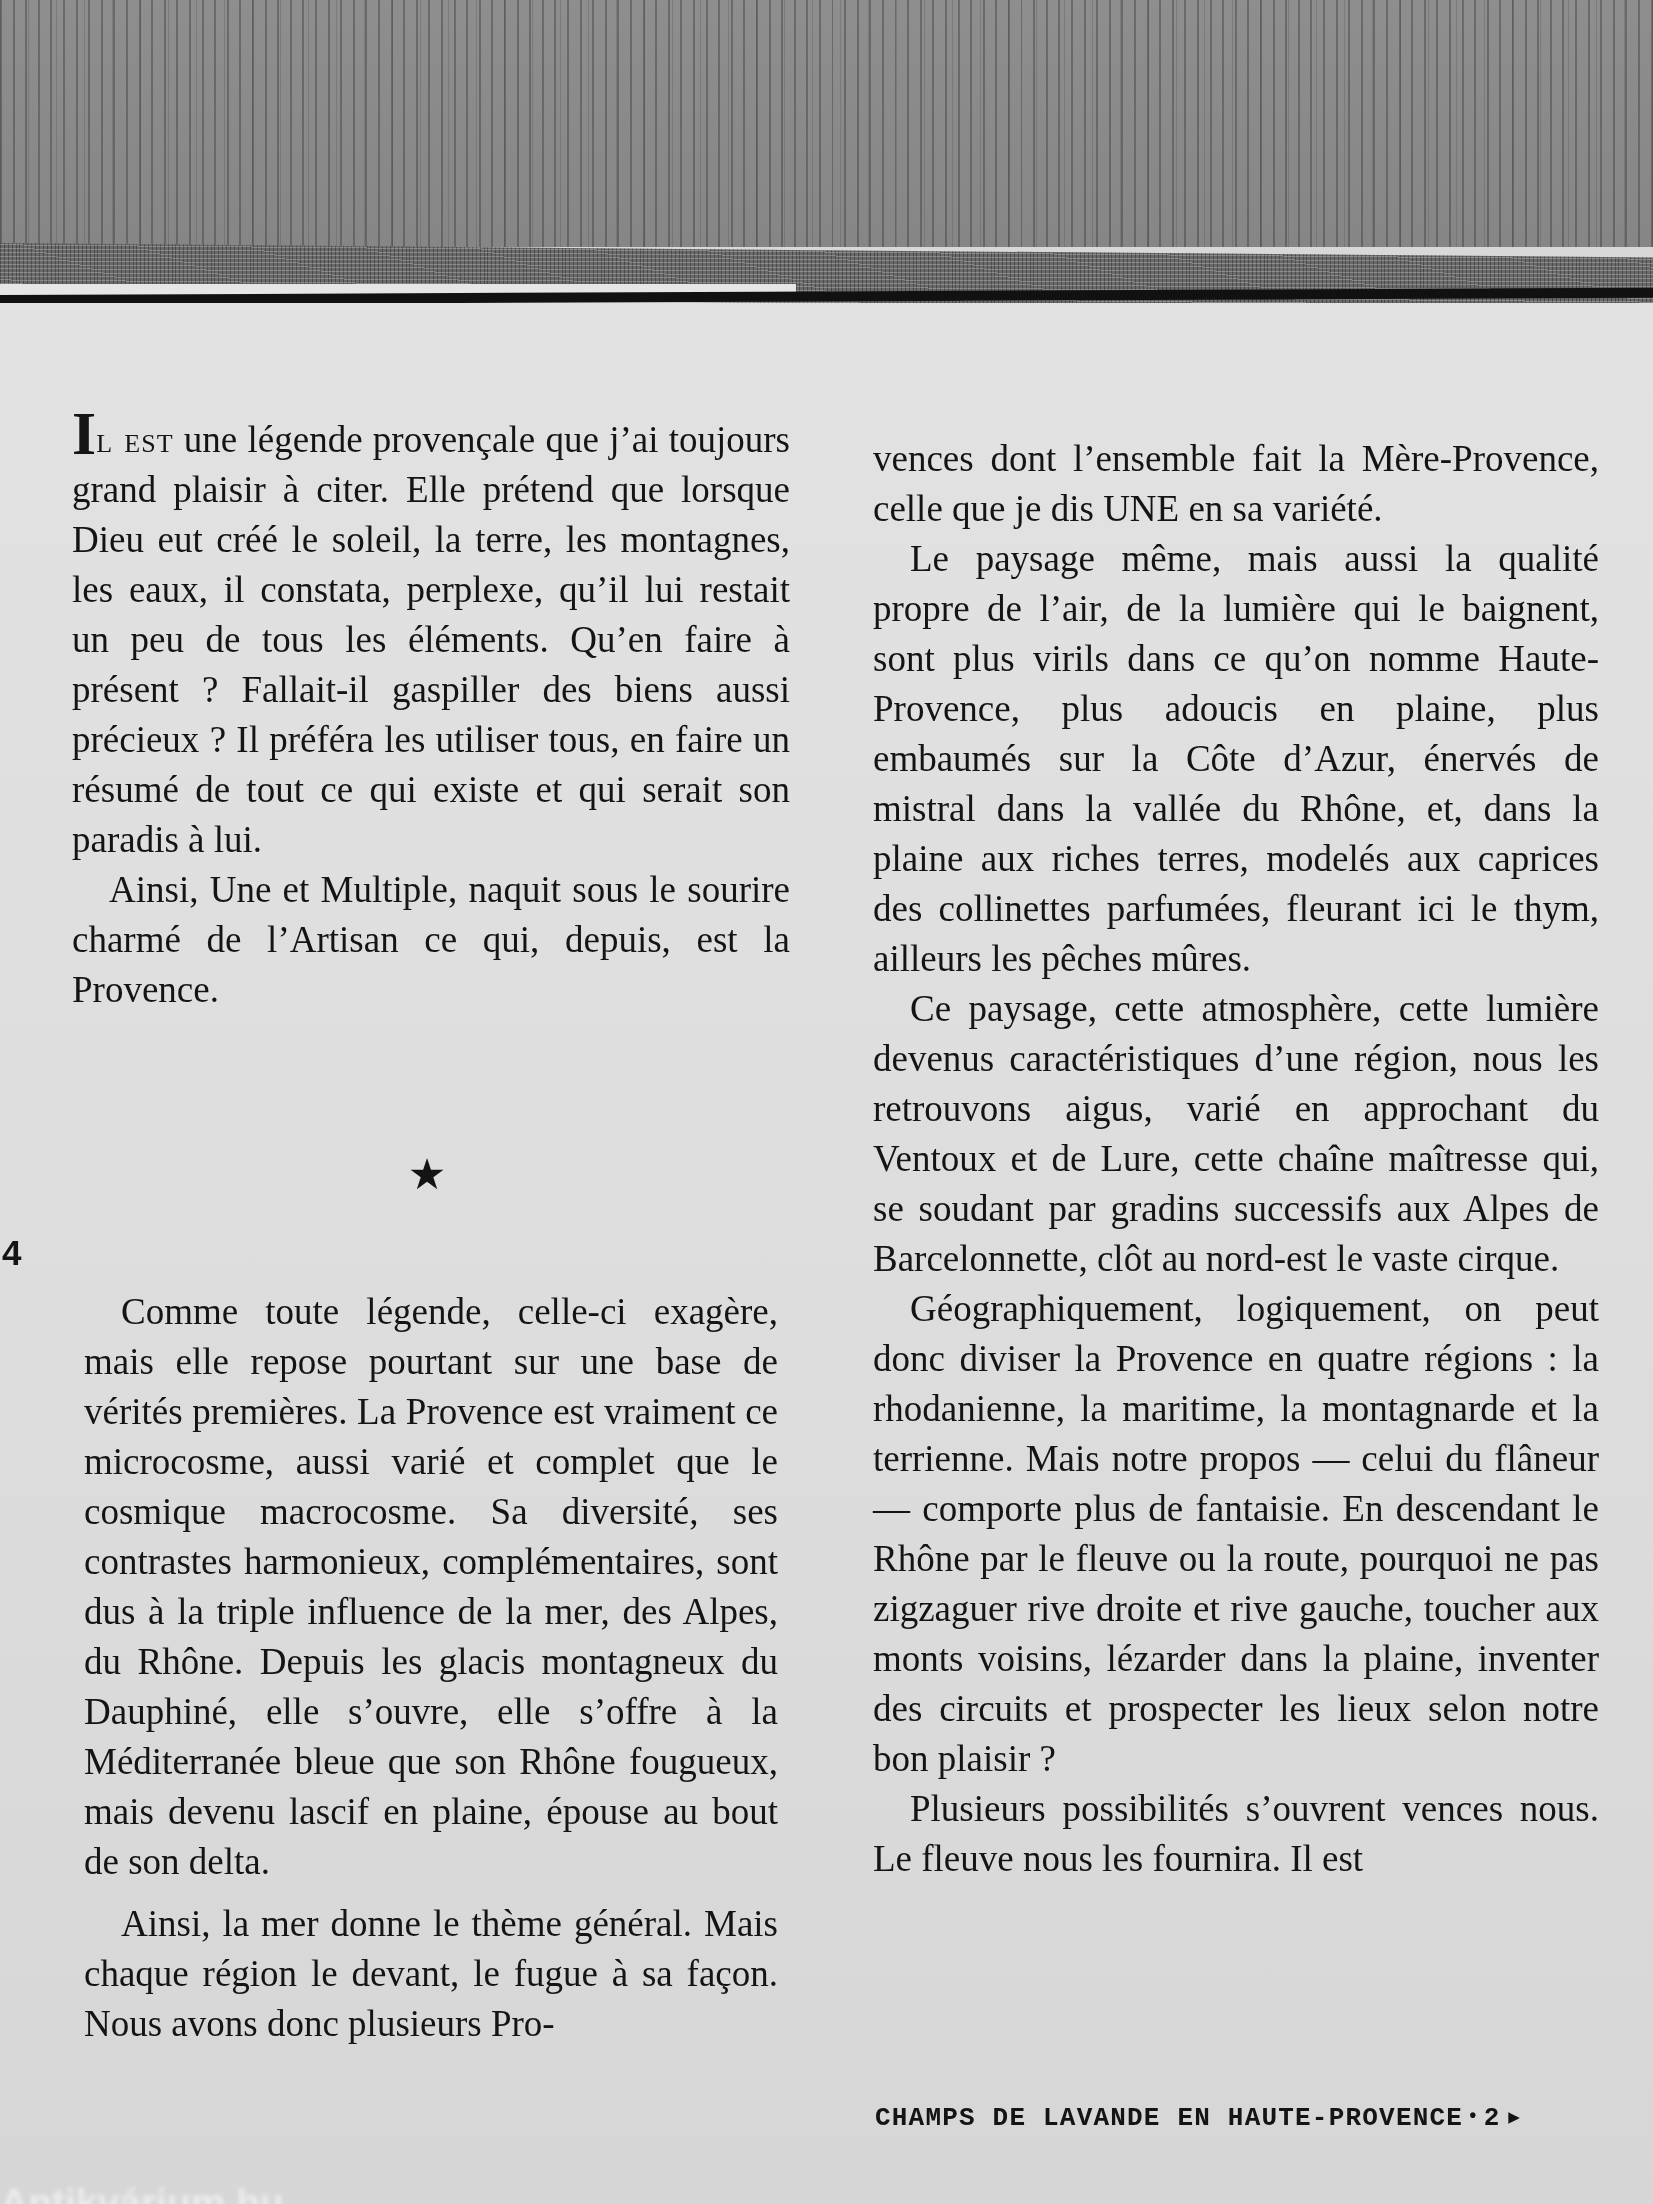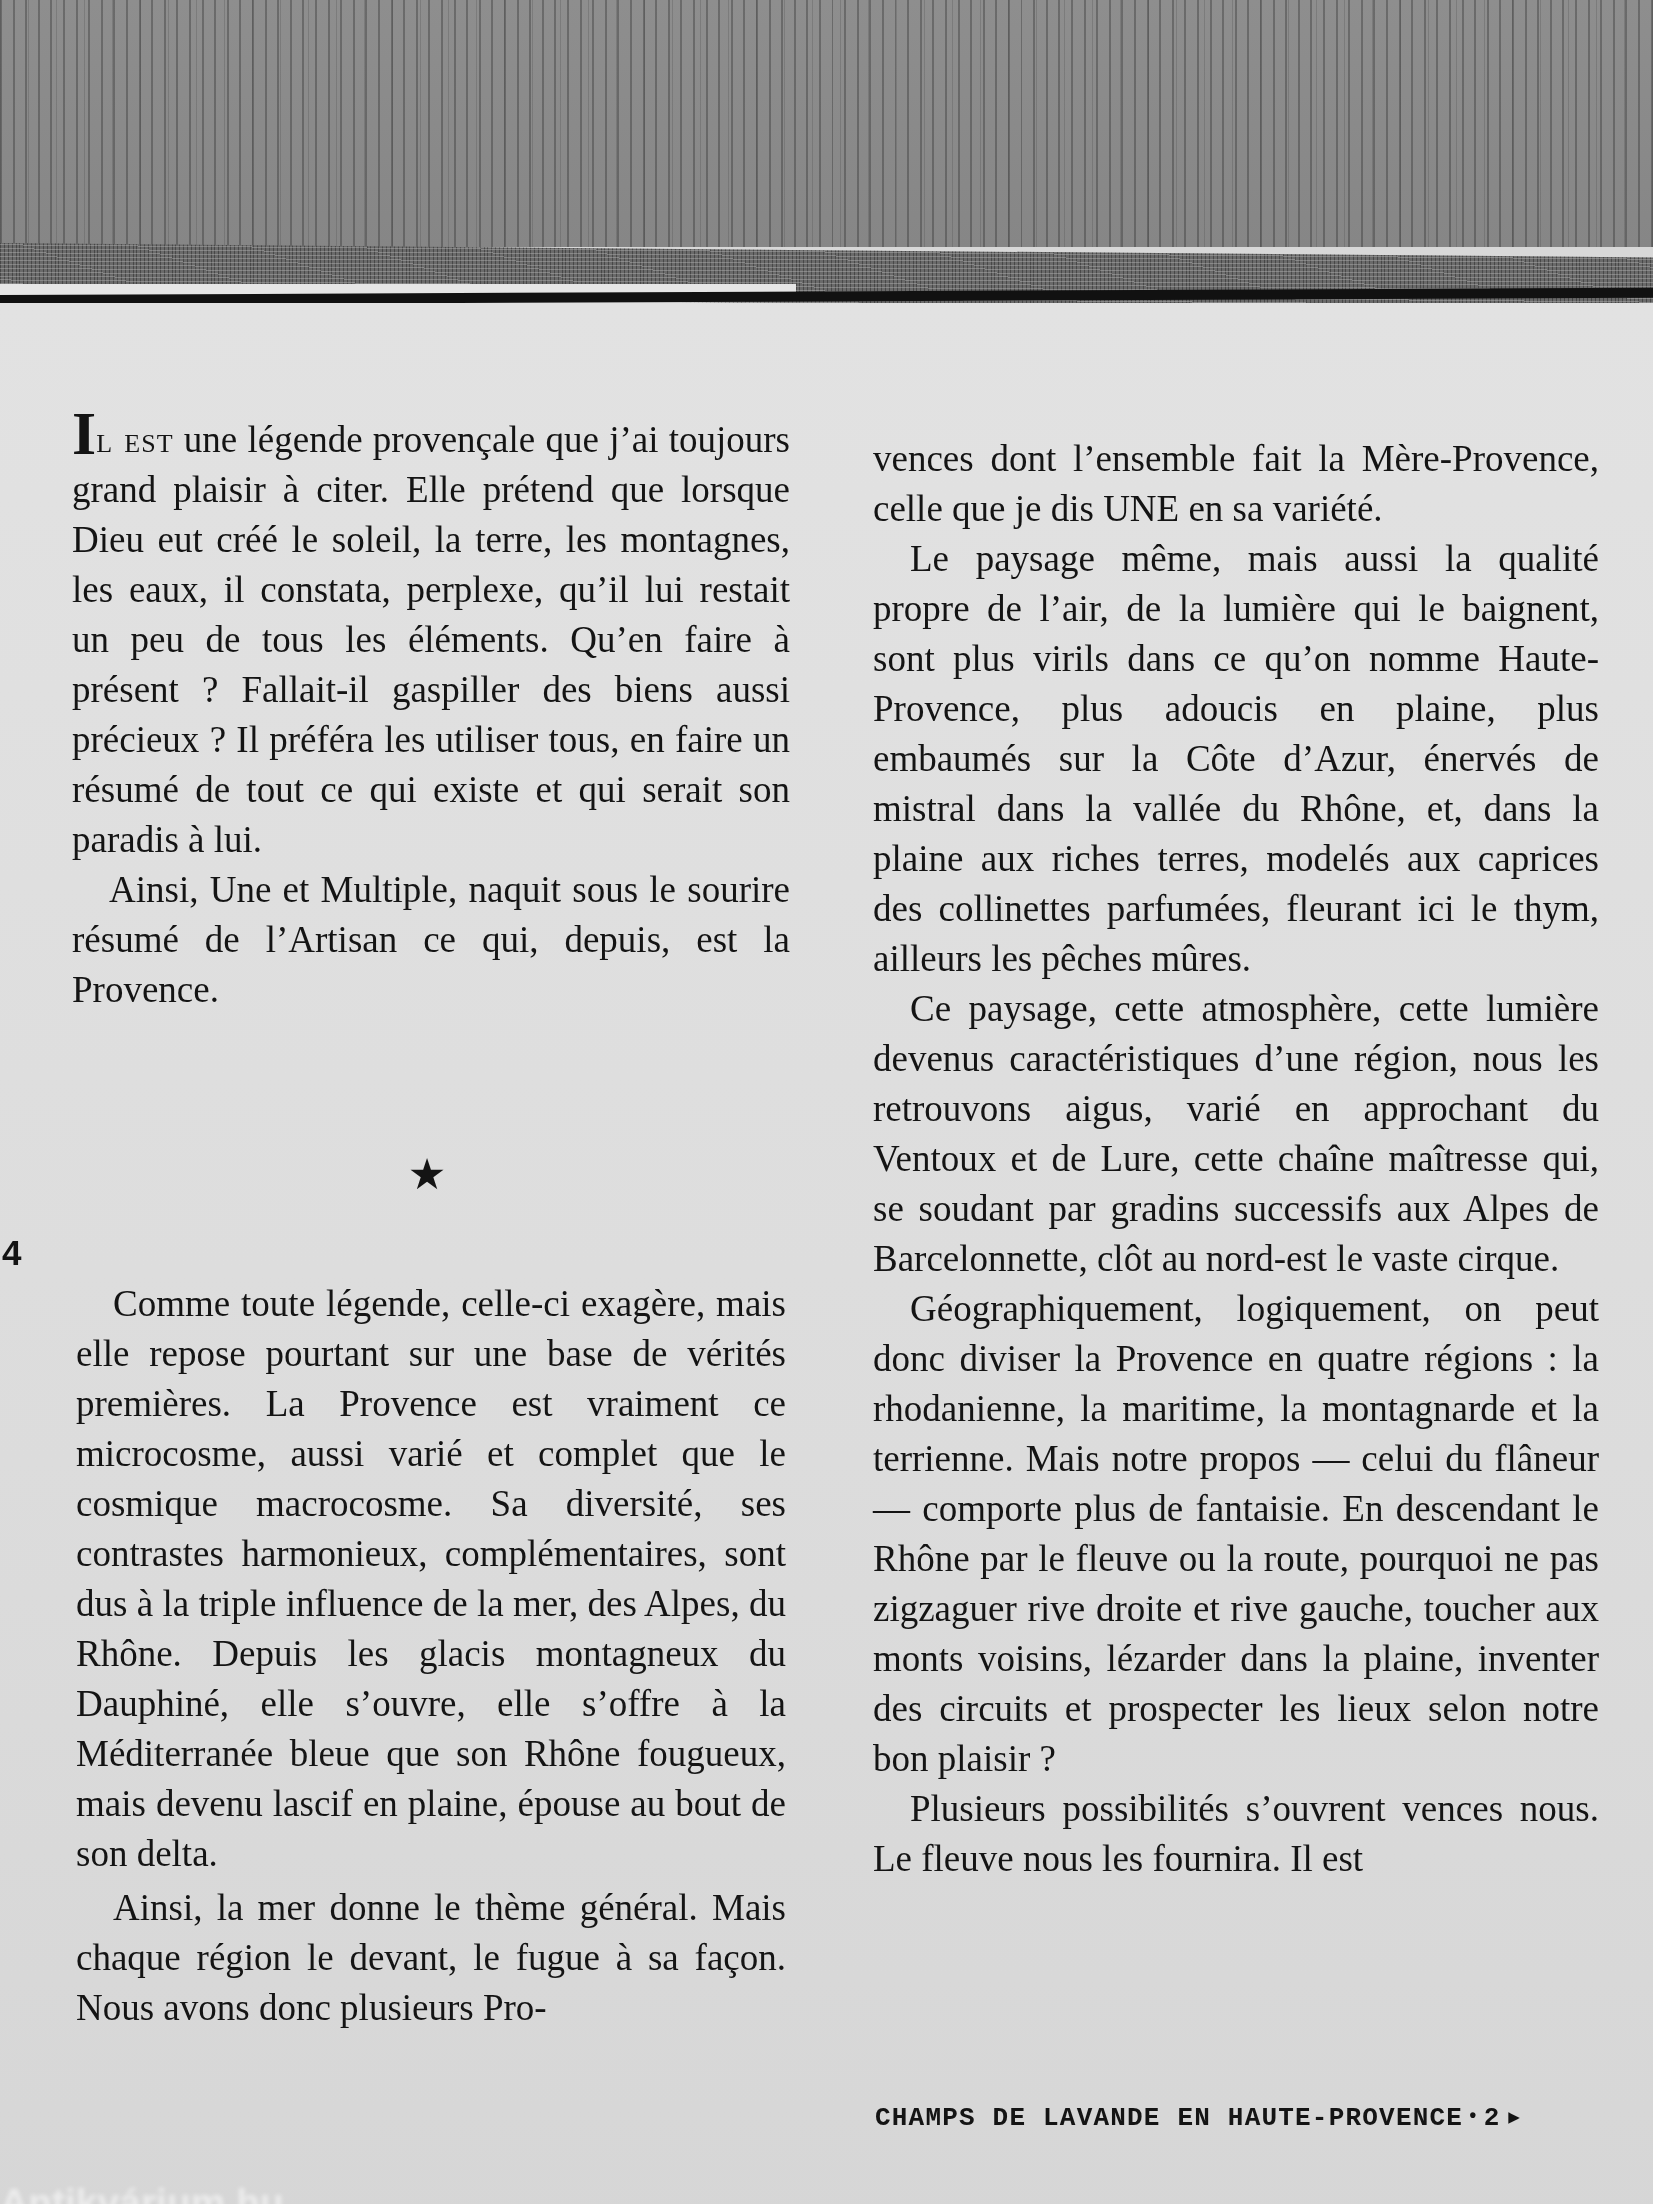--- a/index.html
+++ b/index.html
@@ -57,21 +57,21 @@
   .star-wrap {
     position: absolute; left: 388px; top: 850px; width: 78px; text-align: center;
     font-family: "DejaVu Sans", sans-serif; font-size: 43px; line-height: 43px;
   }
   .page-num {
     position: absolute; left: 1.9px; top: 930px;
     font-family: "Liberation Sans", sans-serif; font-weight: bold; font-size: 35px;
   }
   .block2 { position: absolute; left: 72px; top: 972px; width: 718px;
     font-size: 37px; line-height: 50px; text-align: justify; }
-  .block2 p { margin: 4px; }
+  .block2 p { margin: 12px; }
   .block2 p.indent { text-indent: 37px; }
   .running-foot {
     position: absolute; left: 875px; top: 1800px;
     font-family: Liberation Mono, monospace; font-weight: bold;
     font-size: 26px; letter-spacing: 1.2px;
   }
   .running-foot .dot { font-size: 19.4px; vertical-align: 2.9px; margin: 0 3.9px; }
   .running-foot .arrow { font-size: 19.4px; margin-left: 7.8px; vertical-align: 1.9px; }
   .watermark {
     position: absolute; left: 0; top: 1878px;
@@ -86,21 +86,21 @@
 <div class="cloth"></div>
 <div class="underpage"></div>
 <div class="dark-strip"></div>
 
 <div class="page">
 
   <div class="col col-left">
     <p>
       <span class="dropcap">I</span><span class="smallcaps">l est</span><span> une légende provençale que j’ai toujours grand plaisir à citer. Elle prétend que lorsque Dieu eut créé le soleil, la terre, les montagnes, les eaux, il constata, perplexe, qu’il lui restait un peu de tous les éléments. Qu’en faire à présent ? Fallait-il gaspiller des biens aussi précieux ? Il préféra les utiliser tous, en faire un résumé de tout ce qui existe et qui serait son paradis à lui.</span>
     </p>
-    <p class="indent">Ainsi, Une et Multiple, naquit sous le sourire résumé de l’Artisan ce qui, depuis, est la Provence.</p>
+    <p class="indent">Ainsi, Une et Multiple, naquit sous le sourire charmé de l’Artisan ce qui, depuis, est la Provence.</p>
   </div>
 
   <div class="star-wrap">★</div>
 
   <div class="page-num">4</div>
 
   <div class="block2">
     <p class="indent">Comme toute légende, celle-ci exagère, mais elle repose pourtant sur une base de vérités premières. La Provence est vraiment ce microcosme, aussi varié et complet que le cosmique macrocosme. Sa diversité, ses contrastes harmonieux, complémentaires, sont dus à la triple influence de la mer, des Alpes, du Rhône. Depuis les glacis montagneux du Dauphiné, elle s’ouvre, elle s’offre à la Méditerranée bleue que son Rhône fougueux, mais devenu lascif en plaine, épouse au bout de son delta.</p>
     <p class="indent">Ainsi, la mer donne le thème général. Mais chaque région le devant, le fugue à sa façon. Nous avons donc plusieurs Pro-</p>
   </div>

